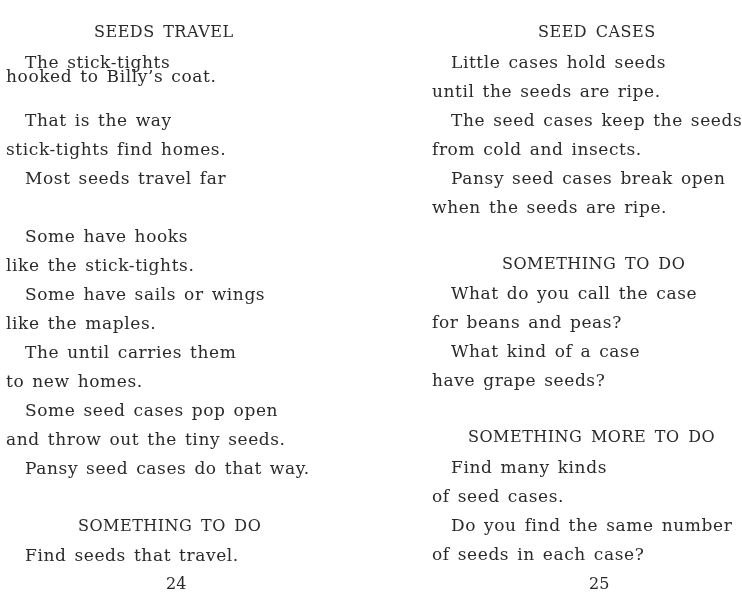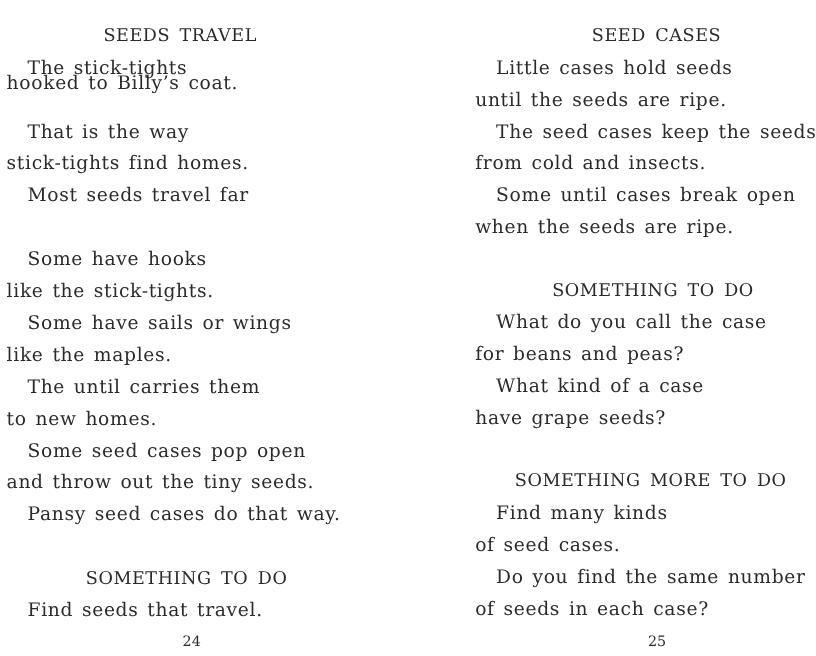--- a/index.html
+++ b/index.html
@@ -12,21 +12,21 @@
   #left { left:0; width:371px;padding-left:12px; }
   #right { left:371px; width:371px; }
   .line {
     position:absolute; white-space:nowrap; font-size:17px; line-height:20px;
     letter-spacing:0.6px; word-spacing:2px;
   }
   .title {
     position:absolute; white-space:nowrap; font-size:16px; line-height:20px;
     letter-spacing:0.5px; word-spacing:3px;
   }
-  .pnum { position:absolute; font-size:13px; line-height:12px; }
+  .pnum { position:absolute; font-size:16px; line-height:12px; }
 </style>
 </head>
 <body>
 
 <div id="left" class="page">
   <div class="title" style="left:94px;top:22px;">SEEDS TRAVEL</div>
   <div class="line" style="left:25px;top:52px;">The stick-tights</div>
   <div class="line" style="left:6px;top:66px;">hooked to Billy’s coat.</div>
   <div class="line" style="left:25px;top:110px;">That is the way</div>
   <div class="line" style="left:6px;top:139px;">stick-tights find homes.</div>
@@ -45,21 +45,21 @@
   <div class="line" style="left:25px;top:545px;text-align:right;">Find seeds that travel.</div>
   <div class="pnum" style="left:166px;top:578px;">24</div>
 </div>
 
 <div id="right" class="page">
   <div class="title" style="left:167px;top:22px;">SEED CASES</div>
   <div class="line" style="left:80px;top:52px;">Little cases hold seeds</div>
   <div class="line" style="left:61px;top:81px;">until the seeds are ripe.</div>
   <div class="line" style="left:80px;top:110px;">The seed cases keep the seeds</div>
   <div class="line" style="left:61px;top:139px;">from cold and insects.</div>
-  <div class="line" style="left:80px;top:168px;">Some until cases break open</div>
+  <div class="line" style="left:80px;top:168px;">Pansy seed cases break open</div>
   <div class="line" style="left:61px;top:197px;">when the seeds are ripe.</div>
 
   <div class="title" style="left:131px;top:254px;">SOMETHING TO DO</div>
   <div class="line" style="left:80px;top:283px;">What do you call the case</div>
   <div class="line" style="left:61px;top:312px;">for beans and peas?</div>
   <div class="line" style="left:80px;top:341px;">What kind of a case</div>
   <div class="line" style="left:61px;top:370px;">have grape seeds?</div>
 
   <div class="title" style="left:97px;top:427px;">SOMETHING MORE TO DO</div>
   <div class="line" style="left:80px;top:457px;">Find many kinds</div>

